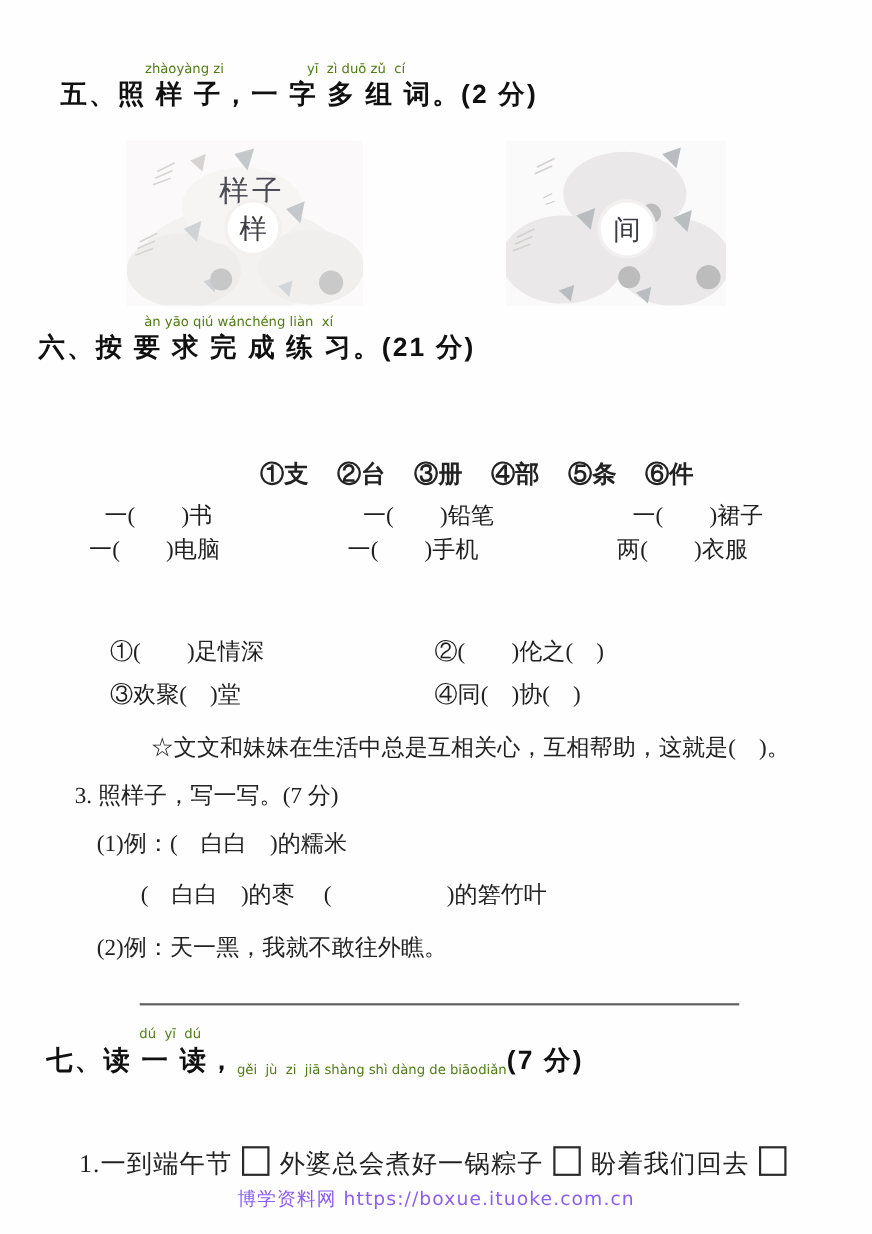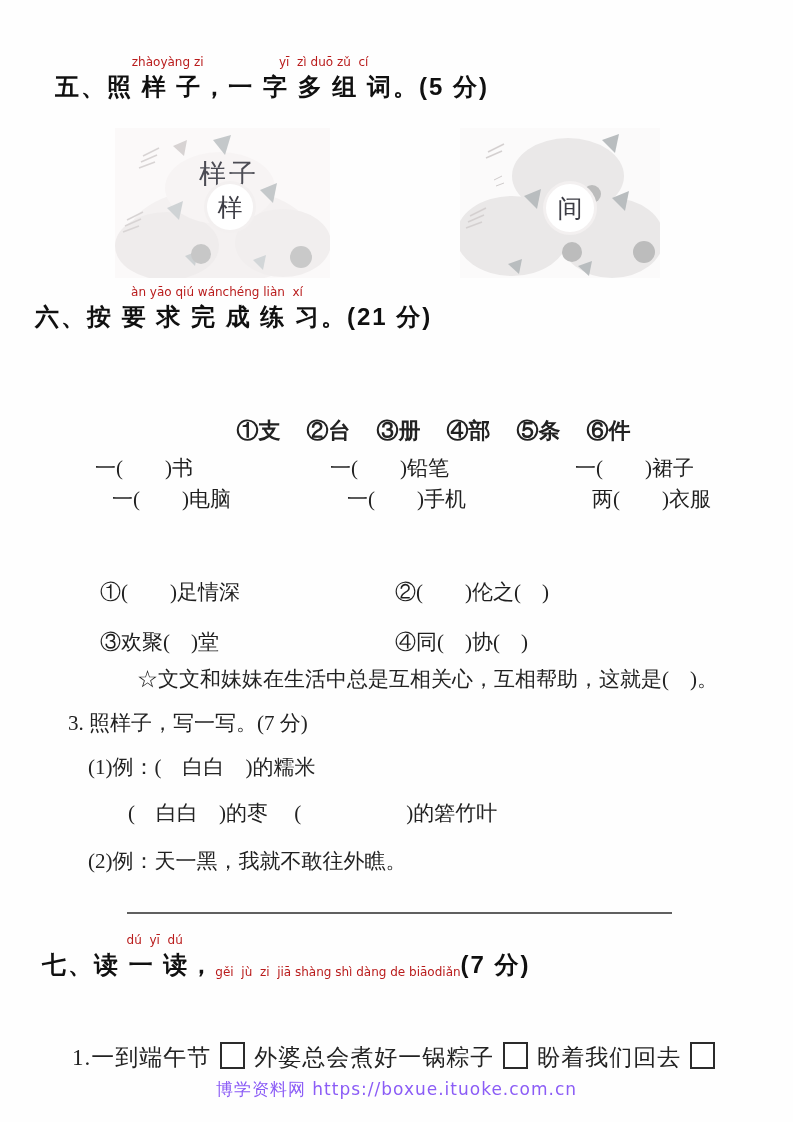--- a/index.html
+++ b/index.html
@@ -8,35 +8,35 @@
     width:793px;height:1122px;
     background:#fefefe;
     overflow:hidden;
     font-family:"Liberation Serif", serif;
     color:#1f1f1f;
   }
   
   .heading{position:absolute;white-space:nowrap;}
   .seg{display:inline-flex;flex-direction:column;align-items:center;vertical-align:bottom;}
   .seg .py{
-    height:17px;font-size:12px;line-height:17px;color:#b91c1c;
+    height:17px;font-size:12px;line-height:17px;color:#4d7c0f;
     font-family:"DejaVu Sans", sans-serif;font-weight:400;letter-spacing:0px;white-space:pre;
   }
   .seg .tx{
     font-size:24px;line-height:32px;font-weight:700;color:#101010;
     font-family:"Liberation Sans", sans-serif;letter-spacing:2px;white-space:pre;
   }
   
   .line{position:absolute;font-size:21px;line-height:26px;white-space:pre;color:#222;}
   .bold-opts{font-family:"Liberation Sans", sans-serif;font-weight:700;font-size:22px;}
   .bold-opts span{margin-right:26px;}
   .row3{position:absolute;display:flex;font-size:21px;white-space:pre;}
   .row3 .c1{width:235px;}
   .row3 .c2{width:245px;}
-  .grid2{position:absolute;display:grid;grid-template-columns:295px auto;row-gap:22px;font-size:21px;white-space:pre;}
+  .grid2{position:absolute;display:grid;grid-template-columns:295px auto;row-gap:11px;font-size:21px;white-space:pre;}
   .divider{position:absolute;height:0;border-top:2px solid #606060;}
   
   .pbox{
     display:inline-block;width:21px;height:23px;
     border:2px solid #2b2b2b;background:#fff;
     vertical-align:-4px;margin:0 9px;
   }
   .sentence{font-size:23px;letter-spacing:1px;}
   
   .imgrow{position:absolute;top:128px;left:115px;display:flex;gap:130px;}
@@ -66,21 +66,21 @@
         <span class="py"></span>
         <span class="tx">五、</span>
       </span><span class="seg">
         <span class="py">zhàoyàng zi</span>
         <span class="tx">照 样 子，</span>
       </span><span class="seg">
         <span class="py">yī  zì duō zǔ  cí</span>
         <span class="tx">一 字 多 组 词。</span>
       </span><span class="seg">
         <span class="py"></span>
-        <span class="tx">(5 分)</span>
+        <span class="tx">(2 分)</span>
       </span></div>
 
   <div class="imgrow">
     <div class="card" style="width:215px;">
       <svg width="215" height="150" viewBox="0 0 215 150">
         <ellipse cx="105" cy="108" rx="92" ry="48" fill="#f4f1f1"></ellipse>
         <ellipse cx="52" cy="118" rx="52" ry="34" fill="#efecec"></ellipse>
         <ellipse cx="168" cy="115" rx="48" ry="34" fill="#f1eeee"></ellipse>
         <ellipse cx="105" cy="60" rx="55" ry="36" fill="#f7f4f4"></ellipse>
         <path d="M58 18 l14 -6 l-3 16 z" fill="#d7d3d3"></path>
@@ -148,21 +148,21 @@
 
   <div class="line bold-opts" style="top:392px;left:212px;">
     <span>①支</span><span>②台</span><span>③册</span><span>④部</span><span>⑤条</span><span>⑥件</span>
   </div>
 
   <div class="row3" style="top:438px;left:95px;margin-top:16px;">
     <span class="c1">一(　　)书</span>
     <span class="c2">一(　　)铅笔</span>
     <span class="c3">一(　　)裙子</span>
   </div>
-  <div class="row3" style="top:485px;left:112px;">
+  <div class="row3" style="top:485px;left:81px;">
     <span class="c1">一(　　)电脑</span>
     <span class="c2">一(　　)手机</span>
     <span class="c3">两(　　)衣服</span>
   </div>
 
 
   <div class="grid2" style="top:578px;left:100px;">
     <span>①(　　)足情深</span>
     <span>②(　　)伦之(　)</span>
     <span>③欢聚(　)堂</span>

